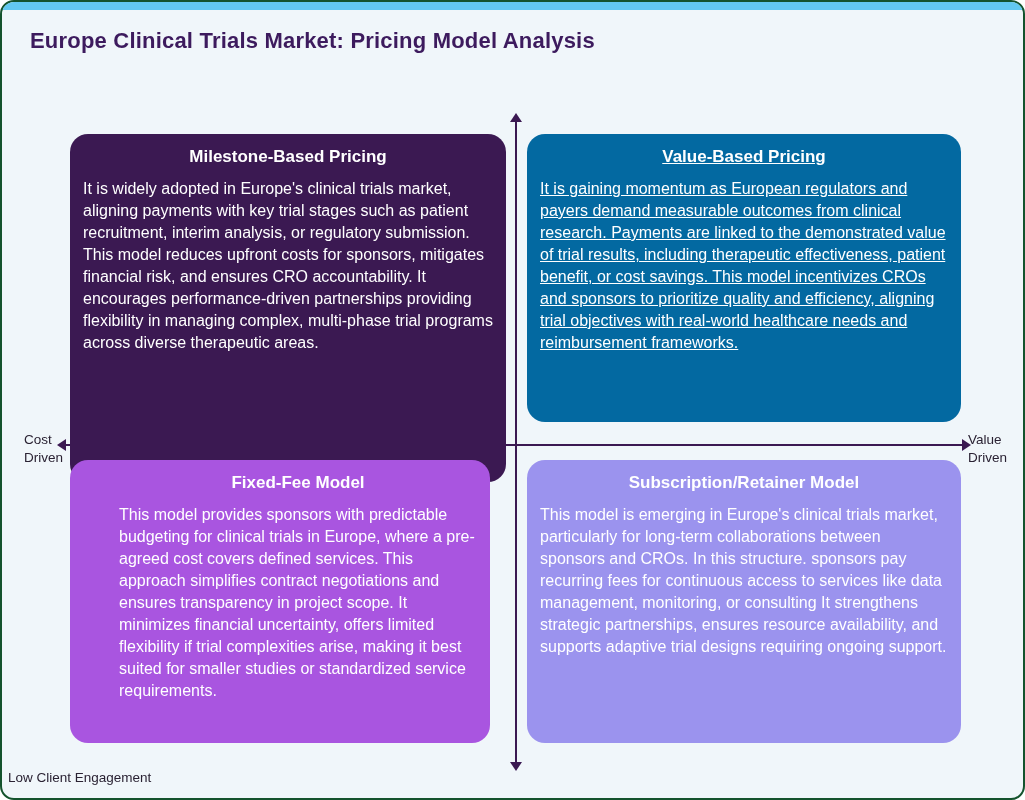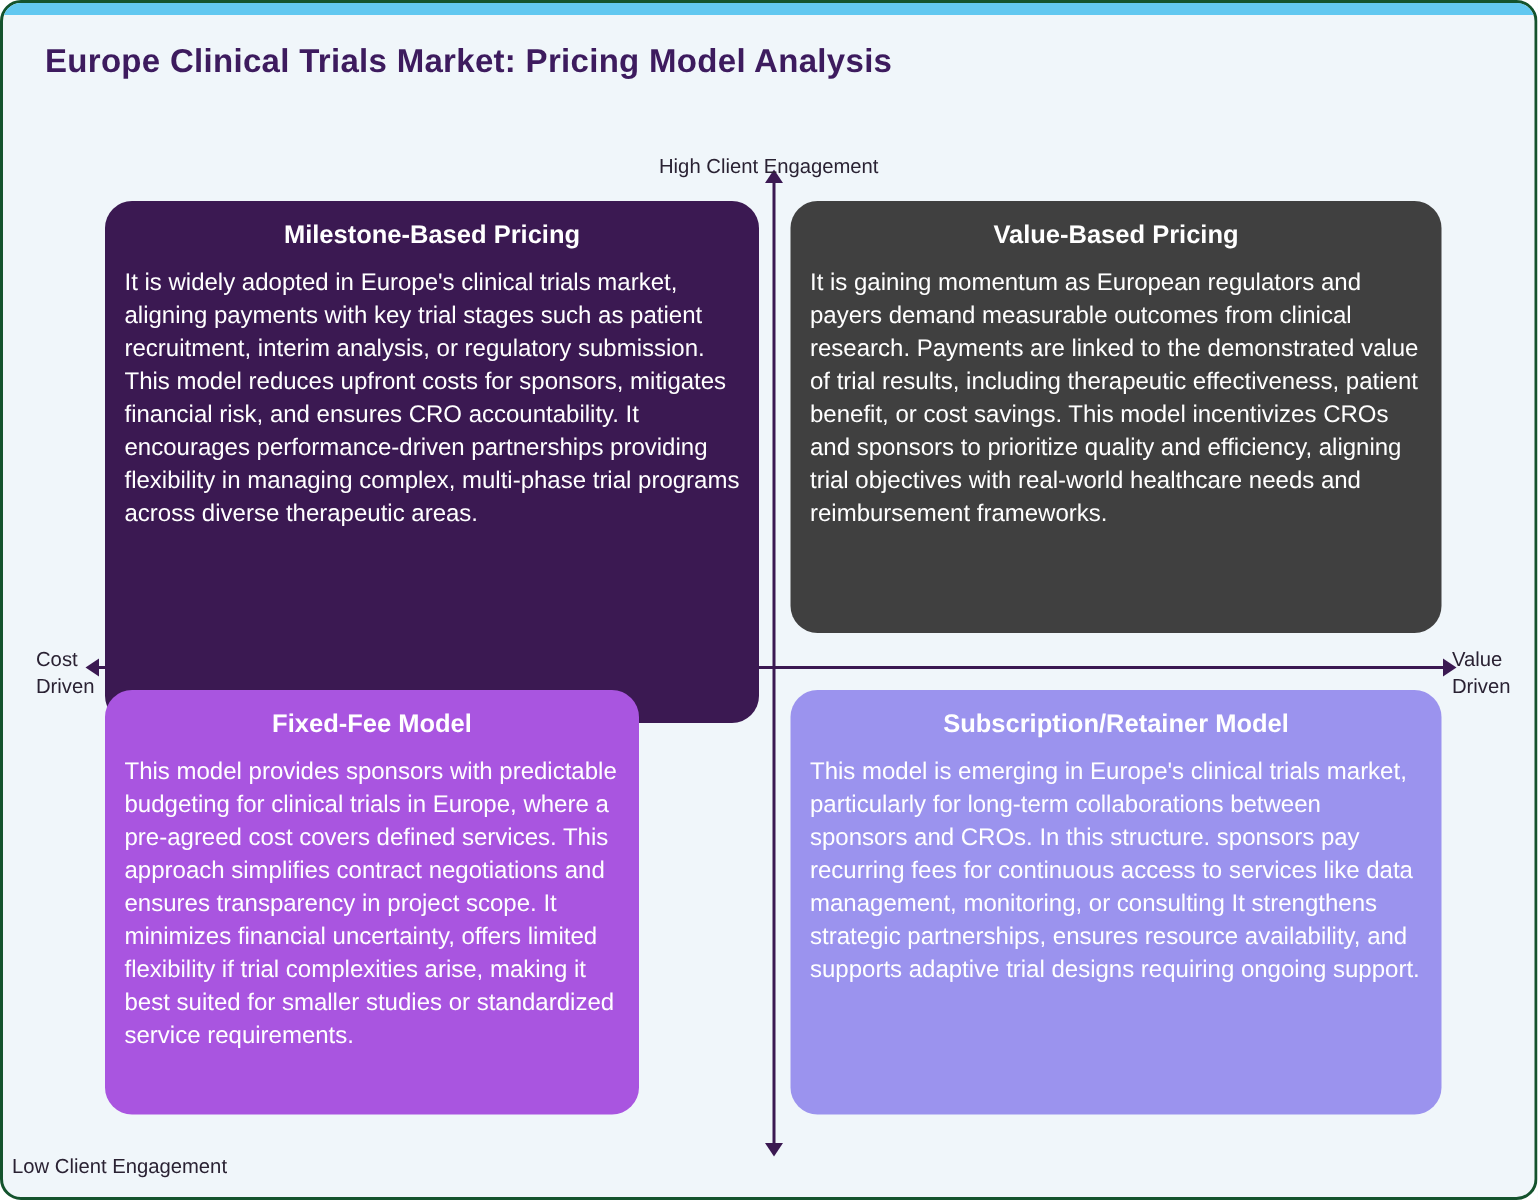--- a/index.html
+++ b/index.html
@@ -16,21 +16,21 @@
   .logo svg { display:block; margin:0 auto; }
   .logo-text {
     margin-top:4px; font-size:10.5px; font-weight:bold; letter-spacing:1.6px;
     color:#3d2150; white-space:nowrap;
   }
   .quad { position:absolute; border-radius:18px; color:#ffffff; box-sizing:border-box; }
   .quad h2 { margin:0; padding-top:13px; text-align:center; font-size:17px; font-weight:bold; }
   .quad p  { margin:11px 0 0 0; padding:0 13px; font-size:16px; line-height:22px; }
   .quad-tl { left:68px;  top:132px; width:436px; height:348px; }
   .quad-tr { left:525px; top:132px; width:434px; height:288px; }
-  .quad-bl { left:68px;  top:458px; width:356px; height:283px; }
+  .quad-bl { left:68px;  top:458px; width:420px; height:283px;padding-left:36px; }
   .quad-br { left:525px; top:458px; width:434px; height:283px; }
 
   .v-line { position:absolute; left:513px; top:120px; width:2px; height:640px; background:#3b1952; }
   .h-line { position:absolute; left:64px; top:442px; width:896px; height:2px; background:#3b1952; }
   .arrow { position:absolute; width:0; height:0; }
   .arrow-up    { left:508px; top:111px; border-left:6px solid transparent; border-right:6px solid transparent; border-bottom:9px solid #3b1952; }
   .arrow-down  { left:508px; top:760px; border-left:6px solid transparent; border-right:6px solid transparent; border-top:9px solid #3b1952; }
   .arrow-left  { left:55px;  top:437px; border-top:6px solid transparent; border-bottom:6px solid transparent; border-right:9px solid #3b1952; }
   .arrow-right { left:960px; top:437px; border-top:6px solid transparent; border-bottom:6px solid transparent; border-left:9px solid #3b1952; }
 
@@ -50,37 +50,36 @@
   <h1 class="title" style="color: rgb(61, 27, 94);">Europe Clinical Trials Market: Pricing Model Analysis</h1>
 
 
   <div class="v-line" style="background-color: rgb(59, 25, 82);"></div>
   <div class="h-line" style="background-color: rgb(59, 25, 82);"></div>
   <div class="arrow arrow-up"></div>
   <div class="arrow arrow-down"></div>
   <div class="arrow arrow-left"></div>
   <div class="arrow arrow-right"></div>
 
-  <div class="axis-label axis-top">High Client Engagement</div>
   <div class="axis-label axis-bottom">Low Client Engagement</div>
   <div class="axis-label axis-left">
     <span>Cost</span>
     <span>Driven</span>
   </div>
   <div class="axis-label axis-right">
     <span>Value</span>
     <span>Driven</span>
   </div>
 
   <section class="quad quad-tl" style="background-color: rgb(59, 25, 82);">
     <h2>Milestone-Based Pricing</h2>
     <p>It is widely adopted in Europe's clinical trials market, aligning payments with key trial stages such as patient recruitment, interim analysis, or regulatory submission. This model reduces upfront costs for sponsors, mitigates financial risk, and ensures CRO accountability. It encourages performance-driven partnerships providing flexibility in managing complex, multi-phase trial programs across diverse therapeutic areas.</p>
   </section>
 
-  <section class="quad quad-tr" style="background-color: #404040;">
+  <section class="quad quad-tr" style="background-color: #0369a1; text-decoration: underline;">
     <h2>Value-Based Pricing</h2>
     <p>It is gaining momentum as European regulators and payers demand measurable outcomes from clinical research. Payments are linked to the demonstrated value of trial results, including therapeutic effectiveness, patient benefit, or cost savings. This model incentivizes CROs and sponsors to prioritize quality and efficiency, aligning trial objectives with real-world healthcare needs and reimbursement frameworks.</p>
   </section>
 
   <section class="quad quad-bl" style="background-color: rgb(169, 85, 224);">
     <h2>Fixed-Fee Model</h2>
     <p>This model provides sponsors with predictable budgeting for clinical trials in Europe, where a pre-agreed cost covers defined services. This approach simplifies contract negotiations and ensures transparency in project scope. It minimizes financial uncertainty, offers limited flexibility if trial complexities arise, making it best suited for smaller studies or standardized service requirements.</p>
   </section>
 
   <section class="quad quad-br" style="background-color: rgb(155, 147, 238);">

